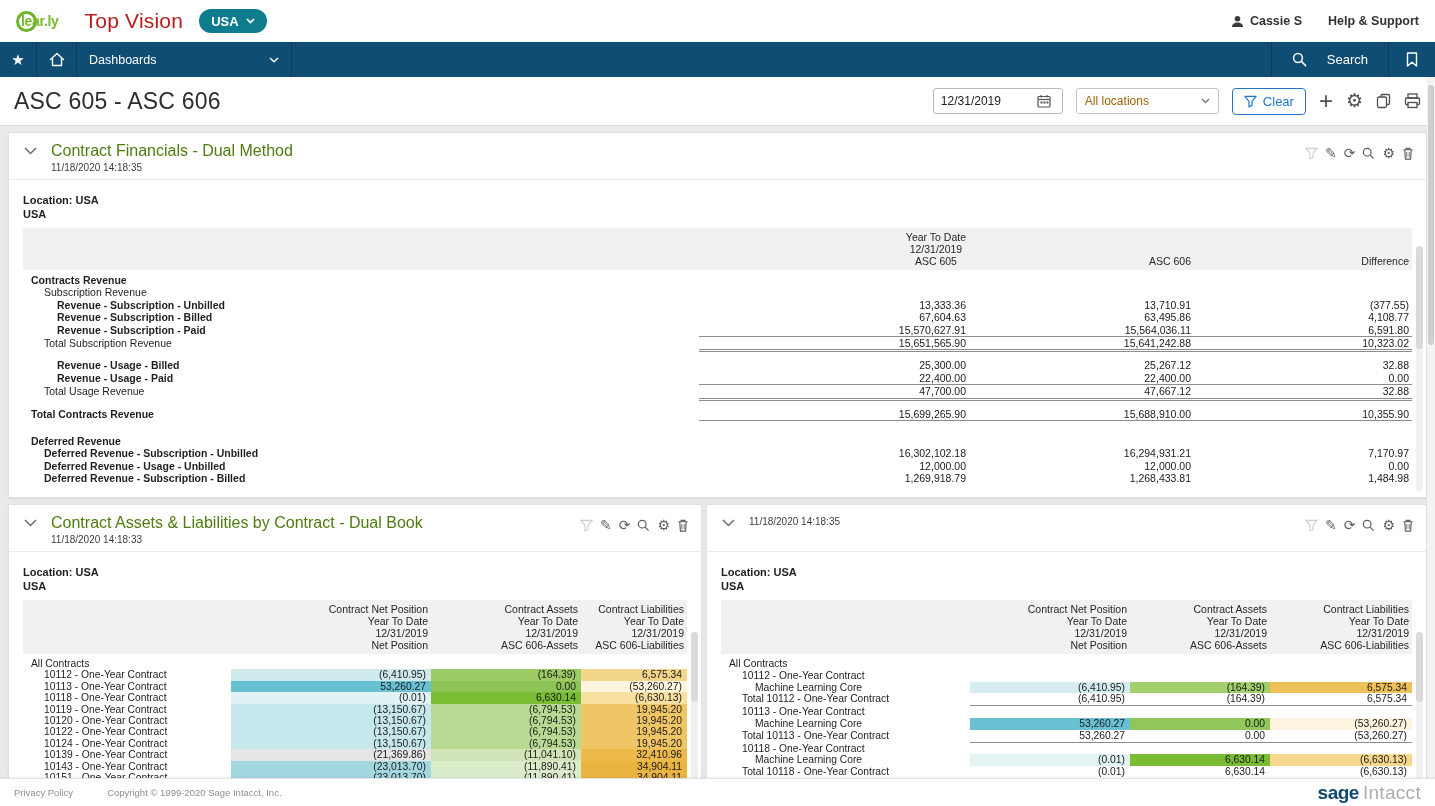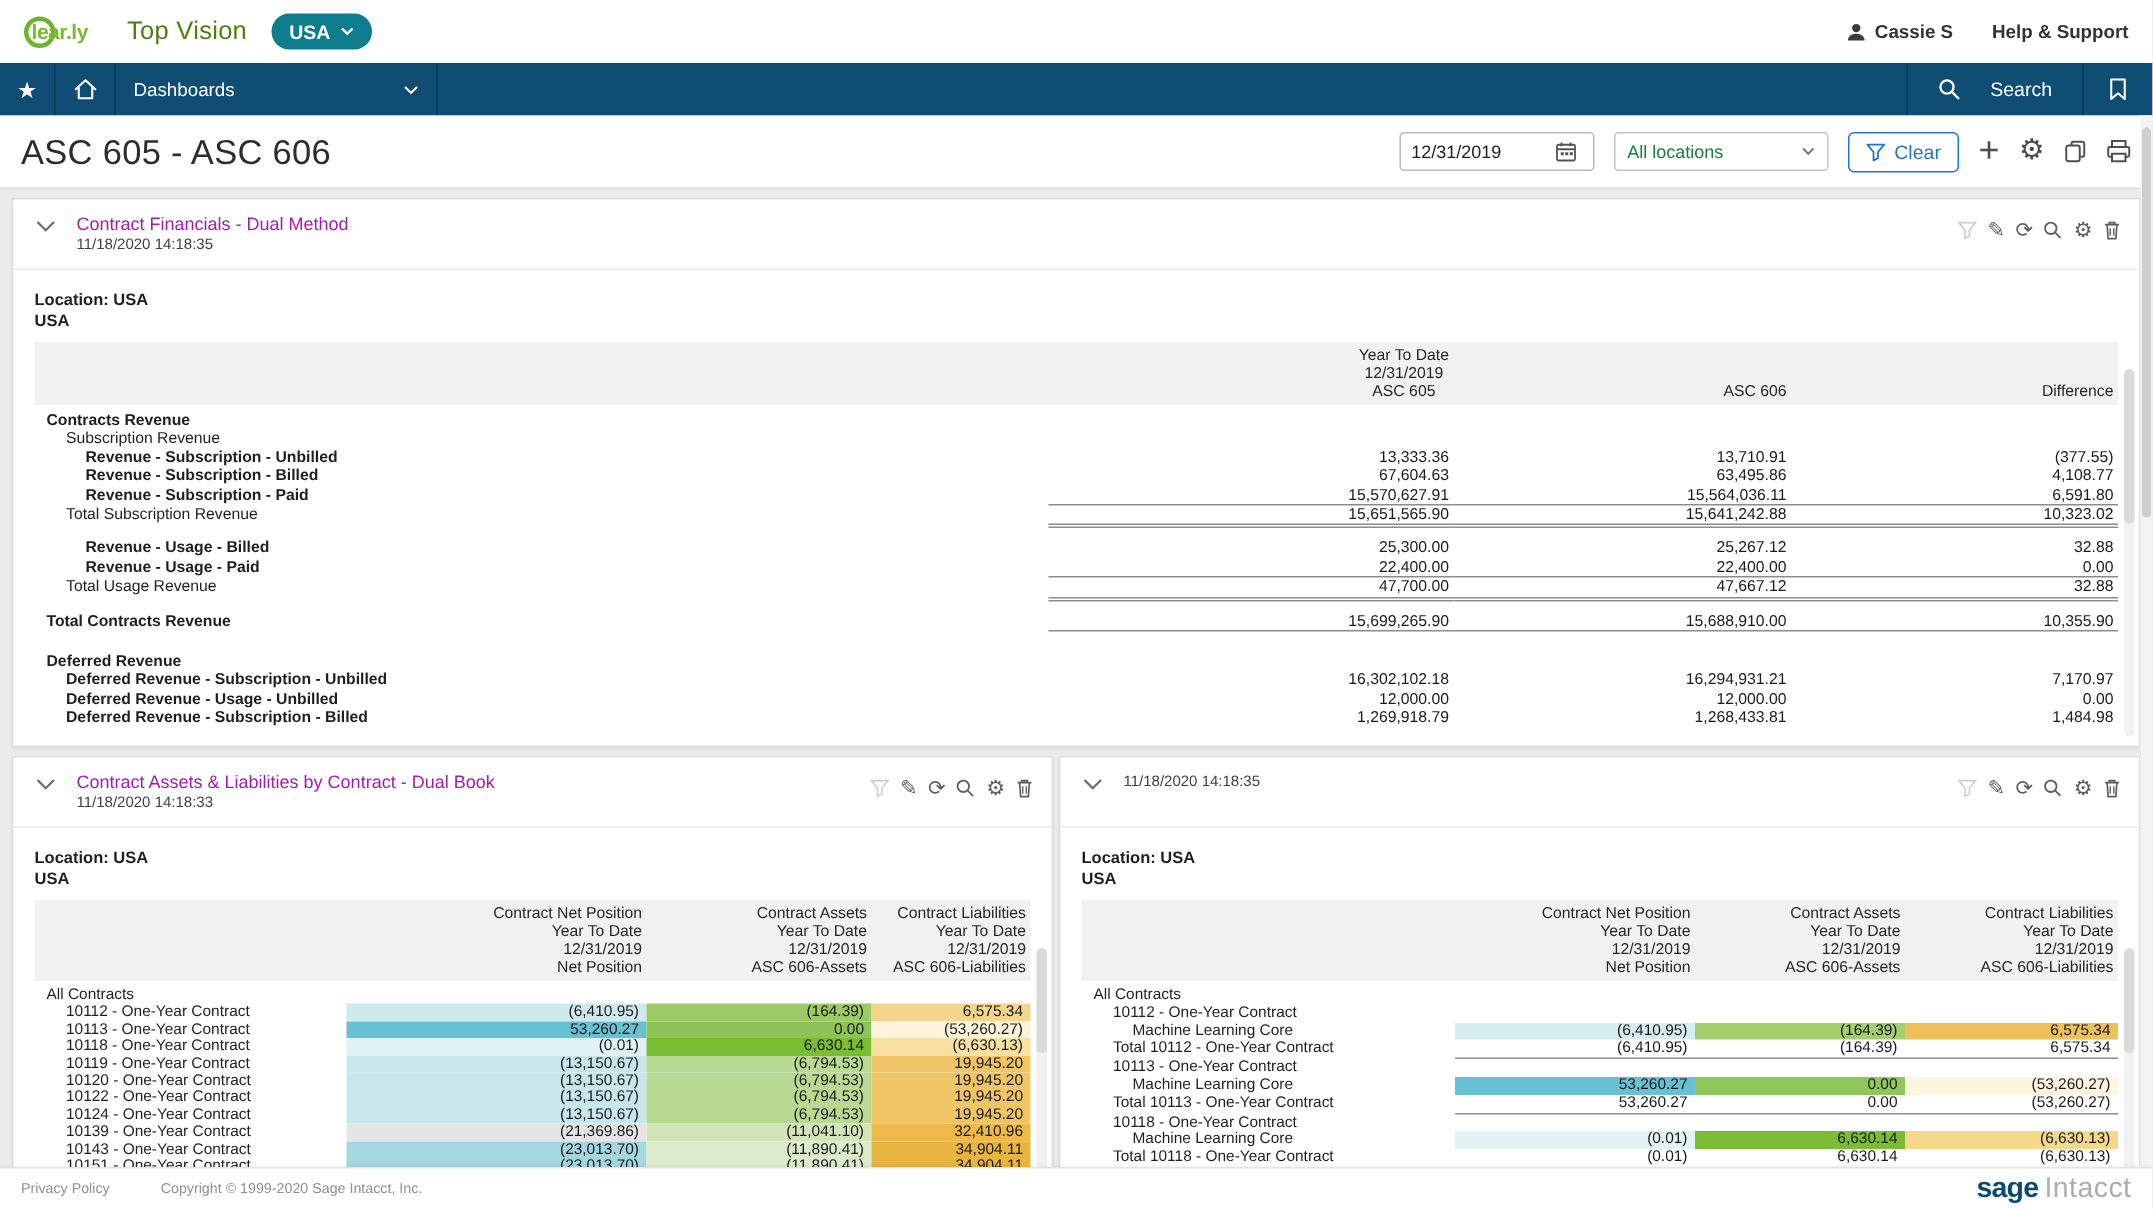--- a/index.html
+++ b/index.html
@@ -4,21 +4,21 @@
 <style>
   * { margin:0; padding:0; box-sizing:border-box; }
   html,body { width:1435px; height:806px; overflow:hidden; }
   body { font-family:"Liberation Sans", sans-serif; background:#e9eaea; position:relative; color:#333; }
 
   
   .topbar { height:42px; background:#fff; display:flex; align-items:center; padding:0 16px; }
   .logo { display:flex; align-items:center; cursor:pointer; }
   .logo-ring { width:21px; height:21px; border:3.5px solid #6db32b; border-radius:50%; display:inline-block; }
   .logo-text { color:#7ab82d; font-weight:bold; font-size:14px; margin-left:-16px; background:transparent; letter-spacing:-0.3px; }
-  .product-name { font-size:17px; color:#4d7c0f; margin-left:26px; letter-spacing:0.2px; }
+  .product-name { font-size:21px; color:#b91c1c; margin-left:26px; letter-spacing:0.2px; }
   .entity-pill { margin-left:16px; background:#0d7c8c; color:#fff; border-radius:14px; height:24px; padding:0 12px; display:flex; align-items:center; gap:7px; font-size:13px; font-weight:bold; cursor:pointer; }
   .topbar-right { margin-left:auto; display:flex; align-items:center; gap:26px; }
   .user-chip { display:flex; align-items:center; gap:6px; font-size:12.5px; font-weight:bold; color:#333; cursor:pointer; }
   .help-link { font-size:12.5px; font-weight:bold; color:#333; cursor:pointer; }
 
   
   .navbar { height:35px; background:#0f4d74; display:flex; align-items:stretch; color:#fff; }
   .nav-cell { display:flex; align-items:center; justify-content:center; border-right:1px solid rgba(0,0,0,0.25); cursor:pointer; }
   .nav-star { width:37px; font-size:15px; color:#fff; }
   .nav-home { width:40px; }
@@ -27,38 +27,38 @@
   .nav-spacer { flex:1; }
   .nav-search { padding:0 20px; gap:20px; font-size:13px; border-left:1px solid rgba(0,0,0,0.25); }
   .nav-bookmark { width:46px; border-right:none; }
 
   
   .titlerow { height:49px; background:#fff; display:flex; align-items:center; padding:0 14px; border-bottom:1px solid #dedede; }
   .page-title { font-size:23px; font-weight:400; color:#2d2d2d; letter-spacing:0.2px; }
   .controls { margin-left:auto; display:flex; align-items:center; gap:13px; }
   .date-field { width:130px; height:26px; border:1px solid #b9b9b9; border-radius:3px; display:flex; align-items:center; padding:0 7px; gap:4px; }
   .date-field input { border:none; outline:none; width:92px; font-size:12px; color:#222; font-family:"Liberation Sans",sans-serif; }
-  .loc-select { width:143px; height:26px; border:1px solid #c4c4c4; border-radius:3px; display:flex; align-items:center; padding:0 8px; font-size:12px; color:#15803d; cursor:pointer; }
+  .loc-select { width:143px; height:26px; border:1px solid #c4c4c4; border-radius:3px; display:flex; align-items:center; padding:0 8px; font-size:12px; color:#a16207; cursor:pointer; }
   .loc-select .chev { margin-left:auto; color:#777; }
   .clear-btn { height:27px; border:1.5px solid #2276c9; border-radius:4px; background:#fff; color:#2276c9; font-size:13px; display:flex; align-items:center; gap:6px; padding:0 11px; cursor:pointer; font-family:"Liberation Sans",sans-serif; }
   .tool-ic { color:#4e4e4e; cursor:pointer; display:flex; align-items:center; }
   .plus-glyph { font-size:24px; font-weight:300; color:#4e4e4e; line-height:20px; }
   .gear-glyph { font-size:19px; color:#4e4e4e; line-height:20px; }
 
   
   .dash { position:absolute; left:0; right:0; top:126px; bottom:0; background:#e9eaea; padding:6px 8px; }
   .panel { background:#fff; border:1px solid #e0e0e0; box-shadow:0 1px 2px rgba(0,0,0,0.07); position:relative; }
   #panel1 { height:366px; margin-bottom:6px; }
   .bottomrow { display:flex; gap:4px; }
   #panel2 { width:694px; height:302px; flex:none; }
   #panel3 { flex:1; height:302px; }
 
   .phead { height:47px; display:flex; align-items:flex-start; padding:9px 12px 0 15px; border-bottom:1px solid #ececec; }
   .collapse { color:#6b6b6b; margin:5px 14px 0 0; cursor:pointer; }
-  .ptitle { font-size:12px; color:#a21caf; }
+  .ptitle { font-size:16px; color:#4d7c0f; }
   .ptime { font-size:10px; color:#3e3e3e; margin-top:2px; }
   .picons { margin-left:auto; display:flex; align-items:center; gap:7px; margin-top:4px; }
   .picon { color:#5d5d5d; cursor:pointer; display:flex; align-items:center; font-size:14px; line-height:14px; }
   .picon.dim { color:#cfcfcf; }
 
   .pbody { position:relative; height:calc(100% - 47px); overflow:hidden; padding:13px 14px 0 14px; }
   .locblock { font-size:11px; font-weight:bold; color:#1f1f1f; line-height:14px; }
 
   
   .band { background:#f1f1f1; margin-top:7px; display:grid; padding:3px 0 3px 0; font-size:10.5px; color:#262626; }

